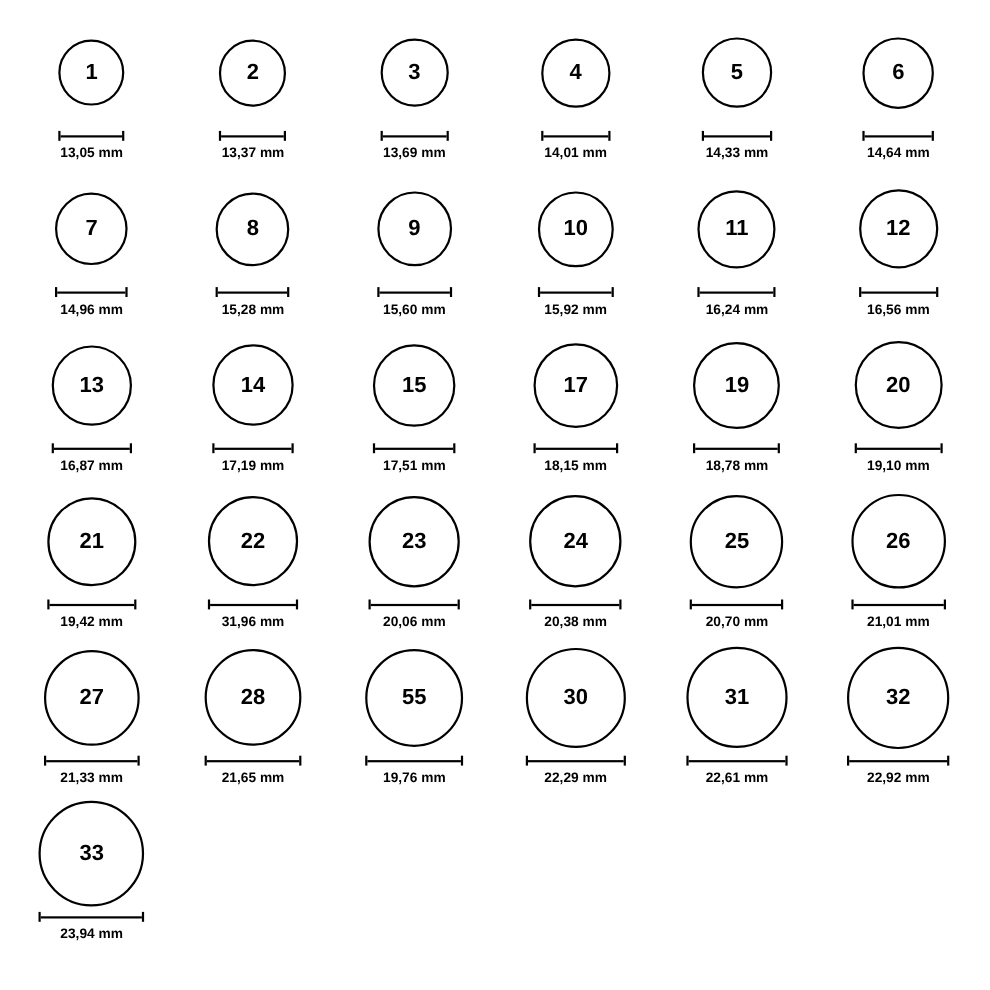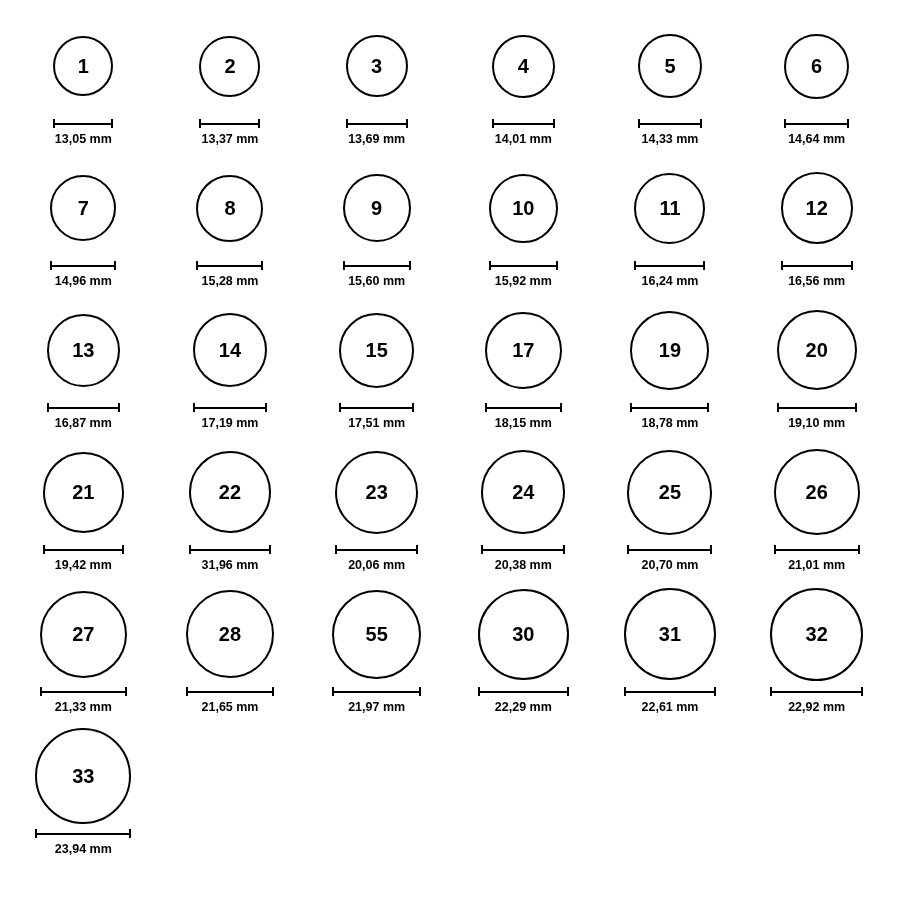--- a/index.html
+++ b/index.html
@@ -380,21 +380,21 @@
       </div>
       <div class="cell">
         <div class="ring-wrap">
           <div class="ring" style="width: 89px; height: 89px;">
             <span class="ring-label">55</span>
           </div>
         </div>
         <div class="measure">
           <div class="bar" style="width: 89px;"></div>
         </div>
-        <div class="mm">21,97 mm</div>
+        <div class="mm">19,76 mm</div>
       </div>
       <div class="cell">
         <div class="ring-wrap">
           <div class="ring" style="width: 91px; height: 91px;">
             <span class="ring-label">30</span>
           </div>
         </div>
         <div class="measure">
           <div class="bar" style="width: 91px;"></div>
         </div>

